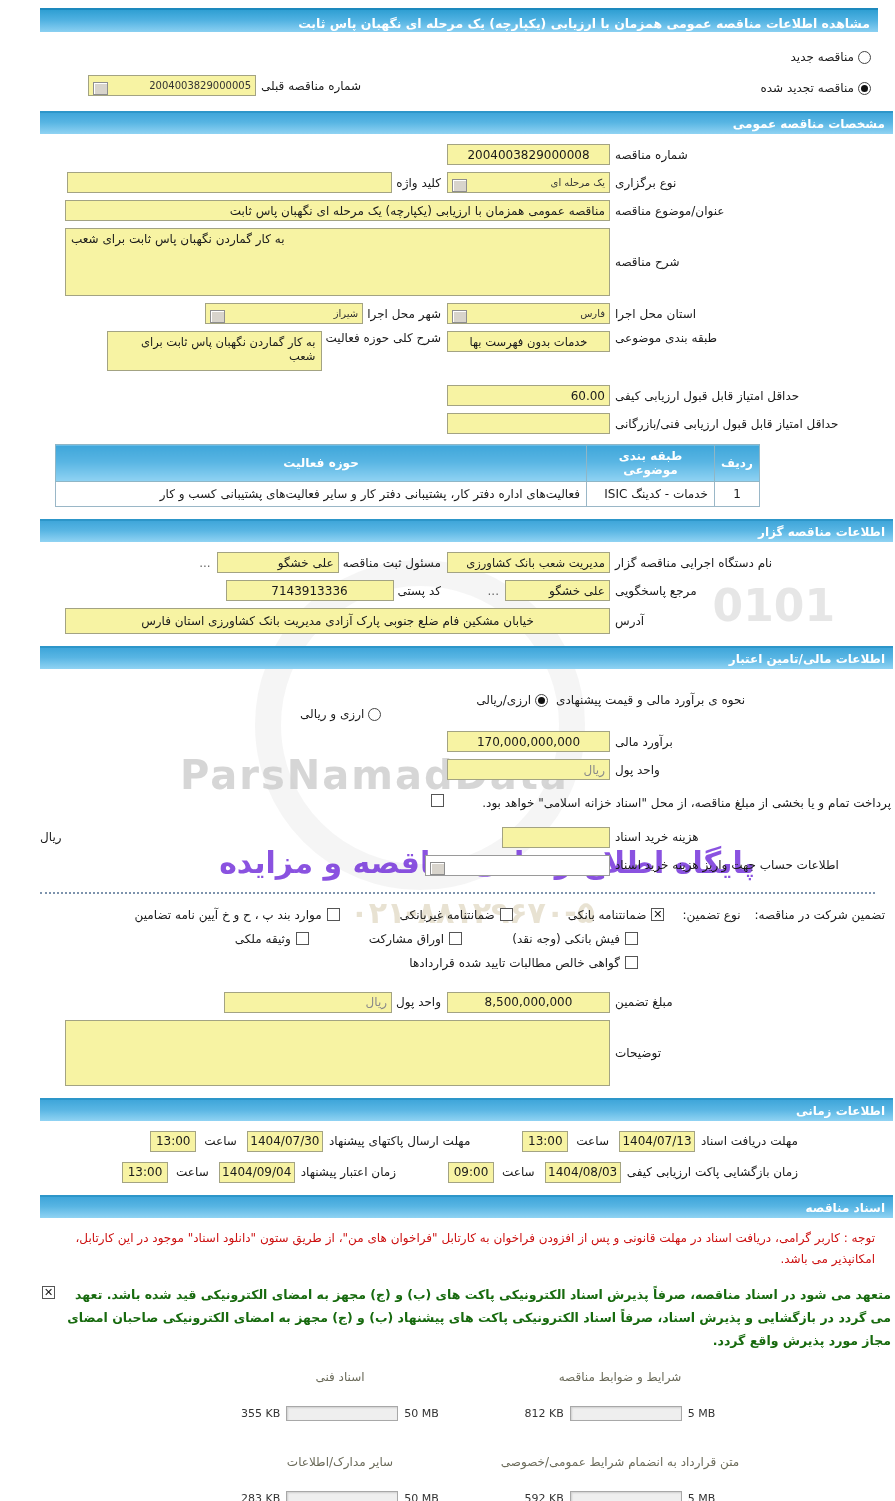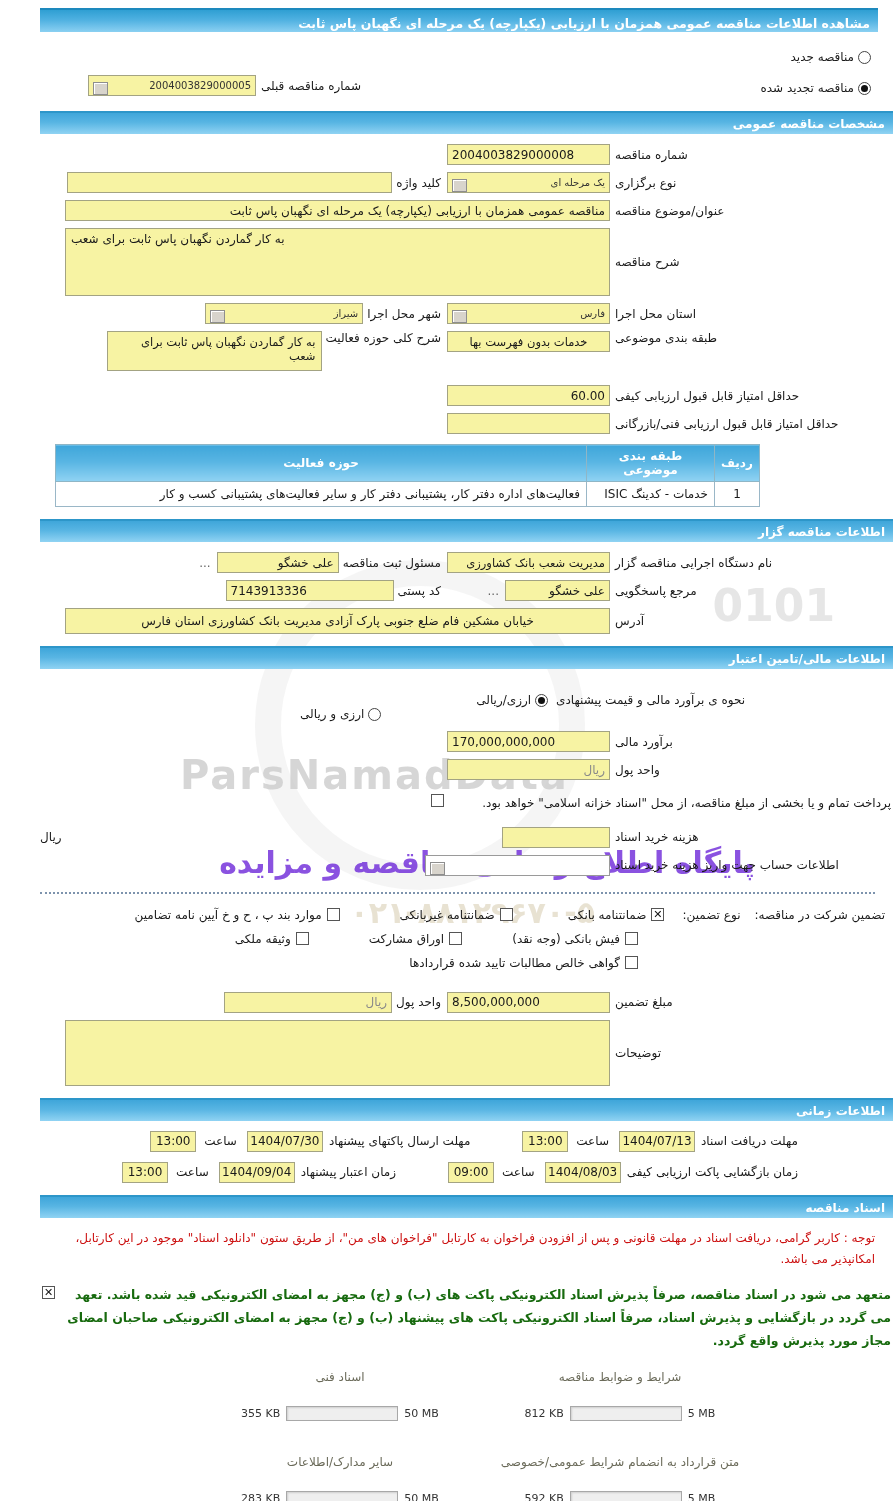--- a/index.html
+++ b/index.html
@@ -54,21 +54,21 @@
 
   
   .g3 { display:grid; grid-template-columns:1fr 163px 280px; gap:0 3px;
         align-items:center; margin:7px 0; direction:ltr; }
   .g3.wide { grid-template-columns:1fr 545px 280px; }
   .g3.top { align-items:start; }
   .ml { direction:rtl; text-align:left; padding-left:2px; }
   .cl { direction:rtl; display:flex; align-items:center; justify-content:flex-start; }
   .cl .plbl { padding:0 3px 0 4px; white-space:nowrap; }
 
-  .num { justify-content:flex-start; direction:ltr; }
+  .num { justify-content:center; direction:ltr; }
   .num .val { direction:ltr; }
 
   
   .radio { width:13px; height:13px; border:1px solid #444; border-radius:50%;
     display:inline-block; background:#fff; position:relative; flex:0 0 auto; }
   .radio.on::after { content:""; position:absolute; inset:2px; background:#111; border-radius:50%; }
   .cb { width:13px; height:13px; border:1px solid #555; background:#fff; display:inline-block;
     position:relative; flex:0 0 auto; font-size:11px; line-height:11px; text-align:center; color:#111; }
   .cb.on::before { content:"\2715"; font-weight:bold; }
 

